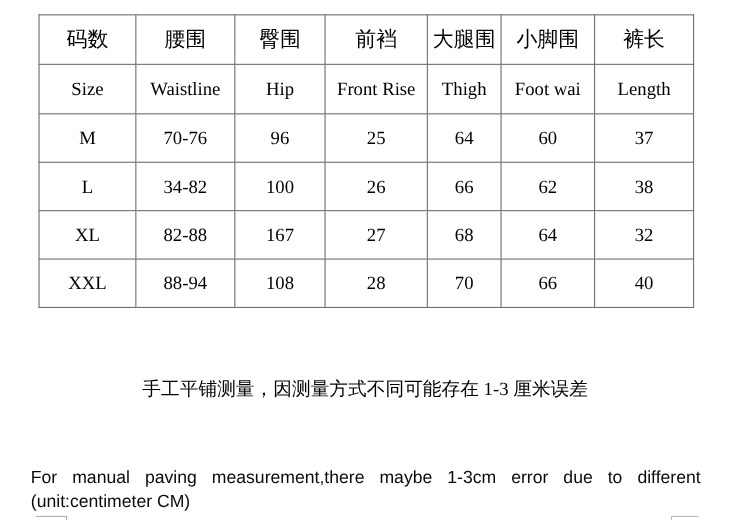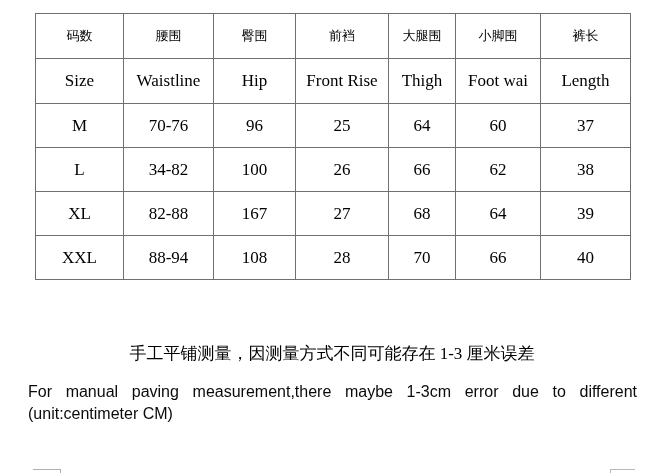--- a/index.html
+++ b/index.html
@@ -27,38 +27,38 @@
     overflow: hidden;
     background: #ffffff;
   }
   .col1 { width: 88px; }
   .col2 { width: 90px; }
   .col3 { width: 82px; }
   .col4 { width: 93px; }
   .col5 { width: 67px; }
   .col6 { width: 85px; }
   .col7 { width: 90px; }
-  .row-zh td { height: 45px; font-size: 13px; }
+  .row-zh td { height: 45px; font-size: 19px; }
   .row-en td { height: 45px; font-size: 17px; margin-top: 21px; }
   .row-data td { height: 44px; font-size: 17px; }
   .row-dashed td { border-top: 1px dashed #bdbdbd; }
   .zh-note {
     position: absolute;
     left: 0;
     top: 340px;
     width: 664px;
     text-align: center;
     font-size: 17px;
     line-height: 27px;
     font-family: "Liberation Serif", "DejaVu Serif", serif;
   }
   .en-note {
     position: absolute;
     left: 28px;
-    top: 381px;
+    top: 424px;
     width: 609px;
     font-family: "Liberation Sans", "DejaVu Sans", sans-serif;
     font-size: 16px;
     line-height: 22px;
     color: #0a0a0a;
   }
   .en-note .just {
     text-align: justify;
     text-align-last: justify;
   }
@@ -132,21 +132,21 @@
       <td>62</td>
       <td>38</td>
     </tr>
     <tr class="row-data">
       <td>XL</td>
       <td>82-88</td>
       <td>167</td>
       <td>27</td>
       <td>68</td>
       <td>64</td>
-      <td>39</td>
+      <td>32</td>
     </tr>
     <tr class="row-data">
       <td>XXL</td>
       <td>88-94</td>
       <td>108</td>
       <td>28</td>
       <td>70</td>
       <td>66</td>
       <td>40</td>
     </tr>

